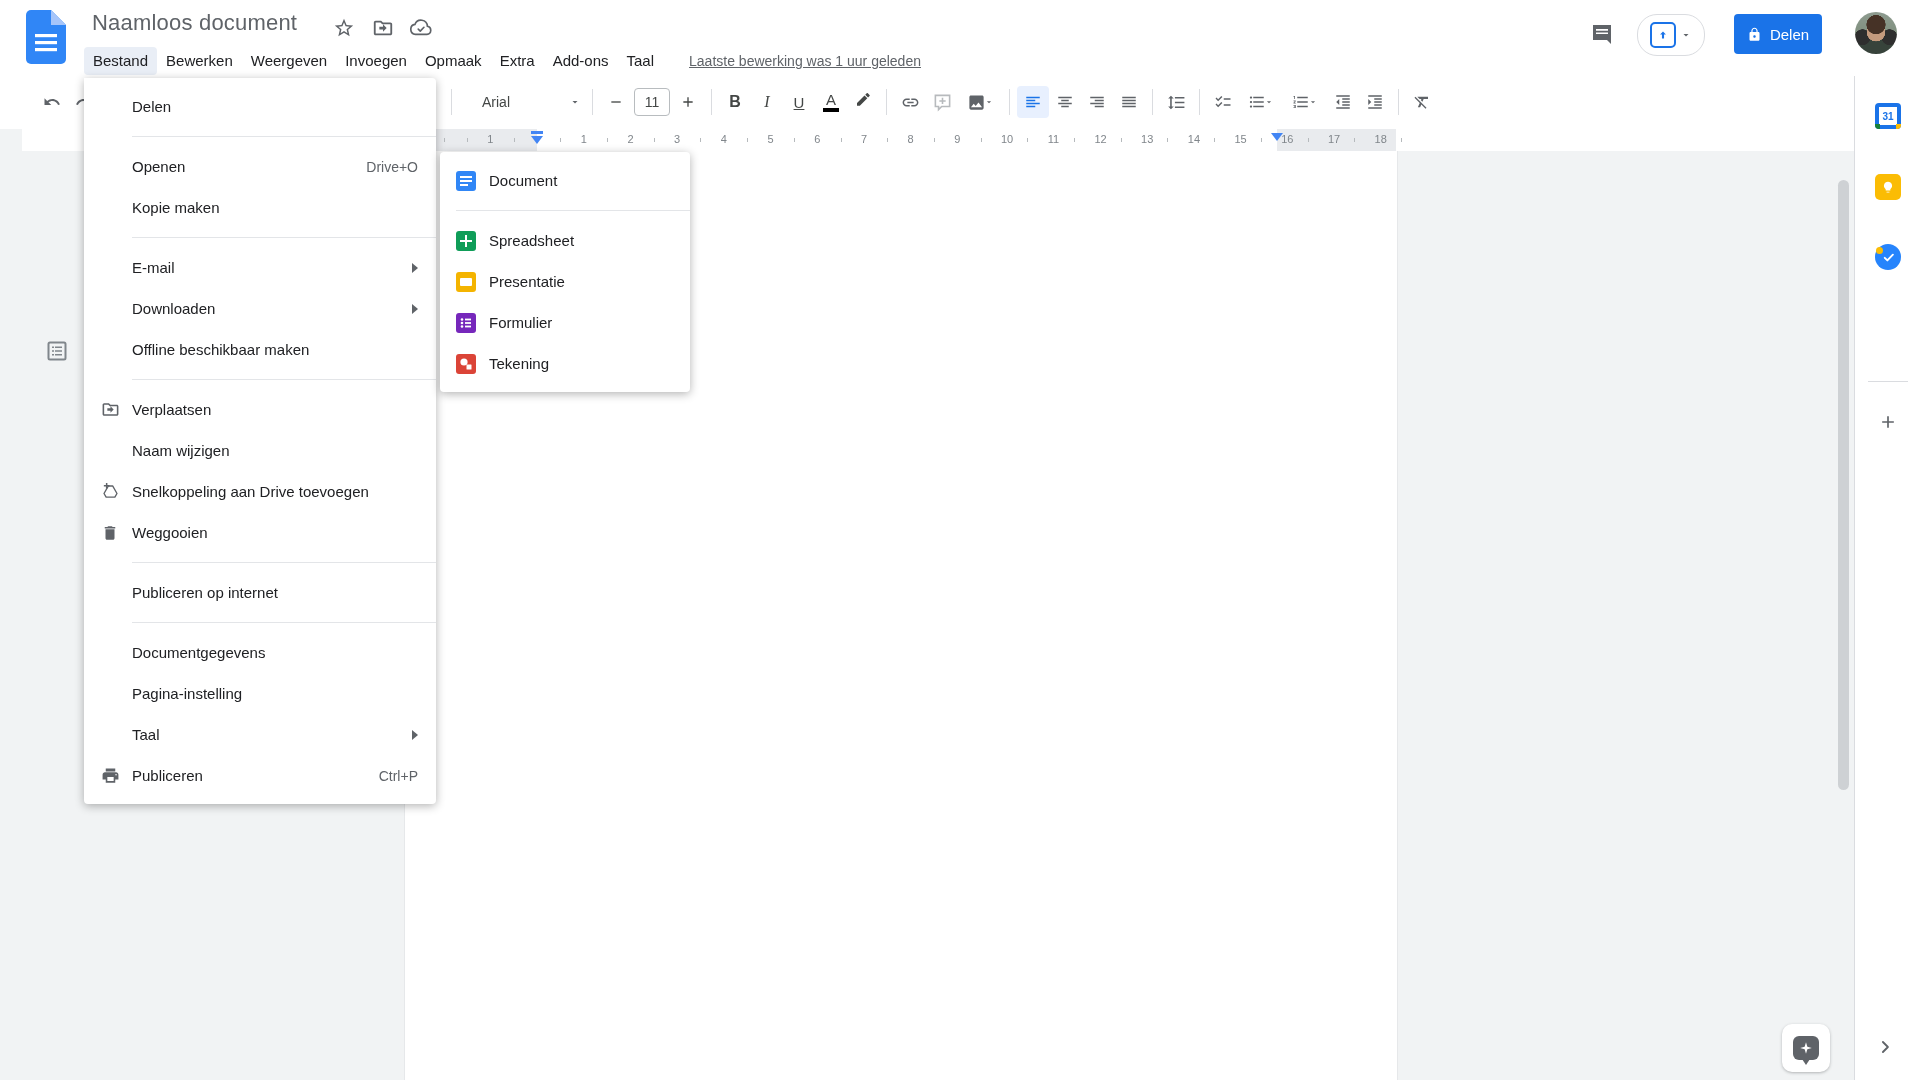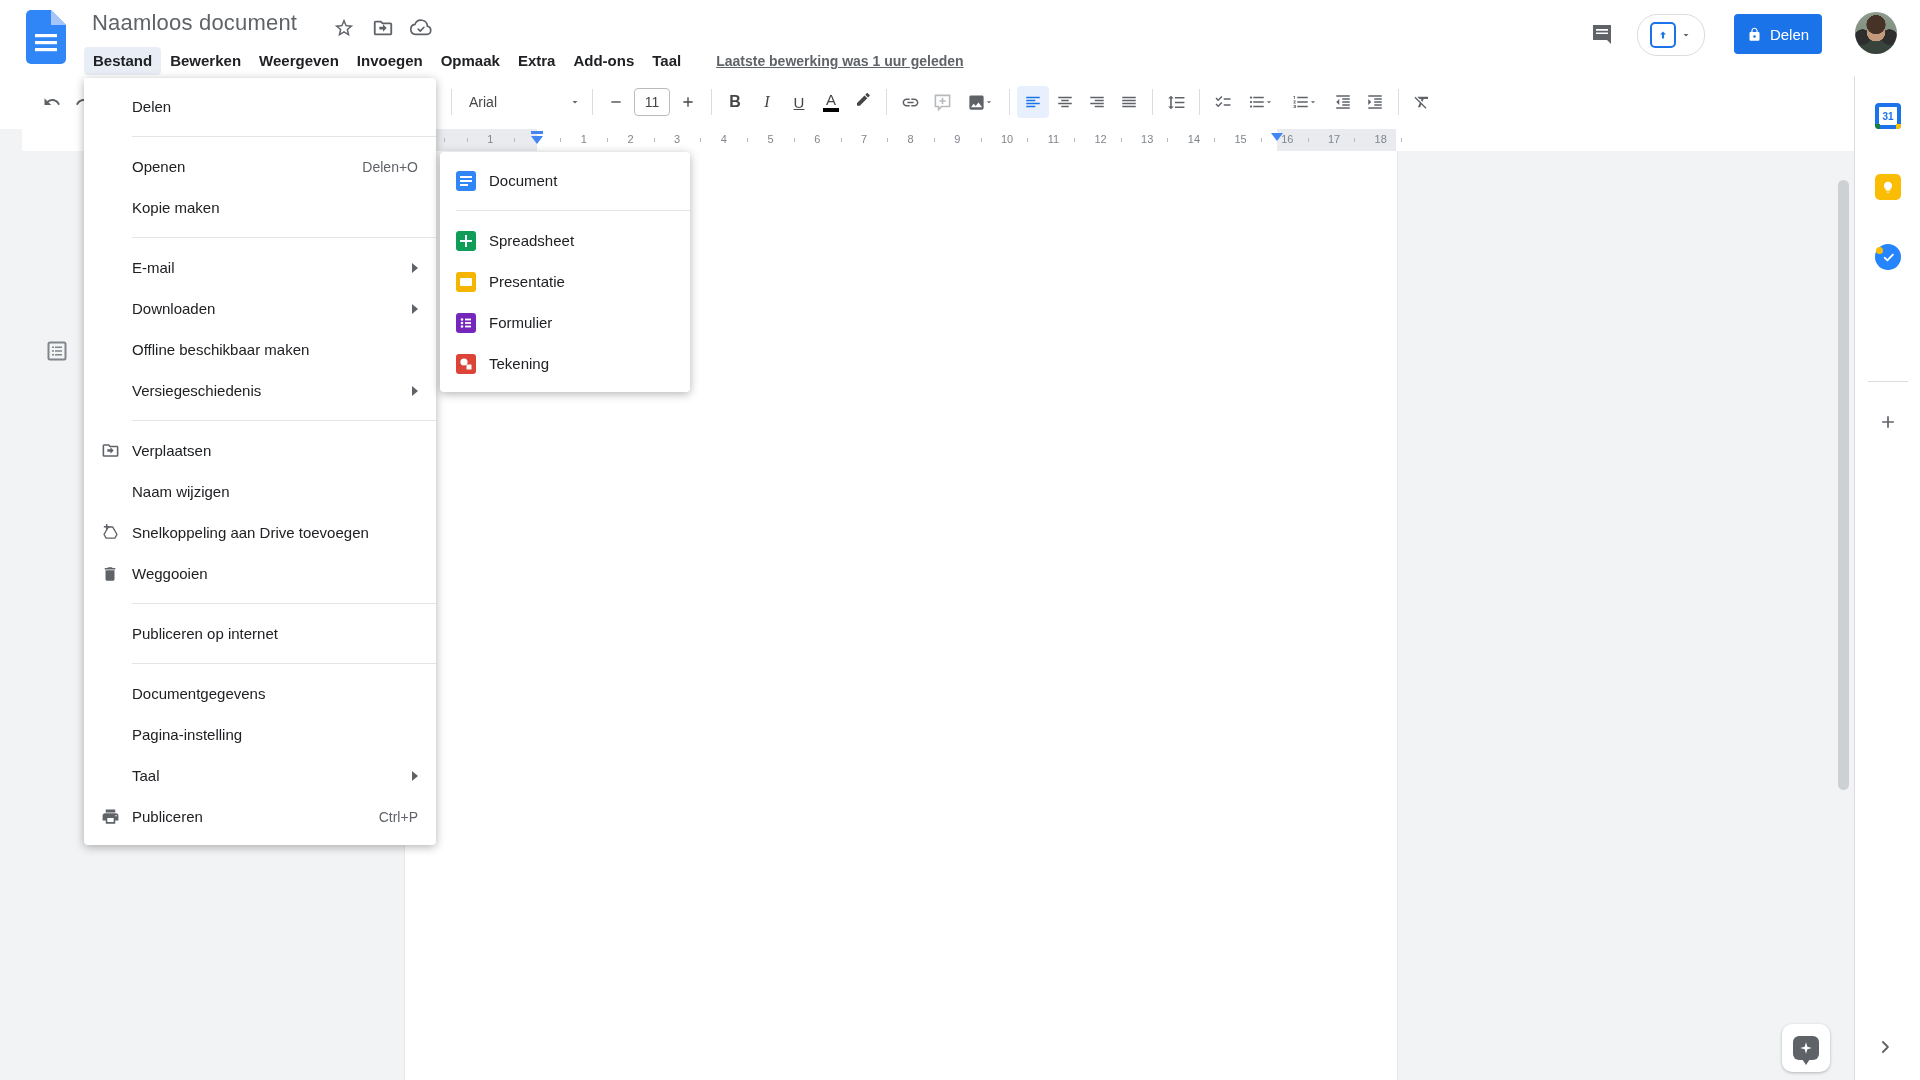--- a/index.html
+++ b/index.html
@@ -5,21 +5,21 @@
   html,body{margin:0;padding:0;}
   body{width:1920px;height:1080px;overflow:hidden;font-family:"Liberation Sans","DejaVu Sans",sans-serif;
        -webkit-font-smoothing:antialiased;color:#202124;background:#fff;}
   #app{position:relative;width:1593px;height:1080px;background:#fff;}
 
   
   #topbar{position:absolute;left:0;top:0;width:1920px;height:76px;background:#fff;}
   #docs-logo{position:absolute;left:26px;top:10px;width:40px;height:54px;cursor:pointer;}
   #doc-title{position:absolute;left:92px;top:10px;font-size:22px;color:#5f6368;letter-spacing:.2px;}
   .hd-ic{position:absolute;top:16px;width:24px;height:24px;display:flex;align-items:center;justify-content:center;border-radius:50%;}
-  #menubar{position:absolute;left:84px;top:47px;display:flex;align-items:center;height:28px;font-weight:bold;}
+  #menubar{position:absolute;left:84px;top:47px;display:flex;align-items:center;height:28px;}
   .mb-item{font-size:15px;padding:4px 9px;border-radius:4px;color:#202124;cursor:pointer;line-height:20px;}
   .mb-item.active{background:#e9eef6;}
   #last-edit{font-size:14px;color:#5f6368;text-decoration:underline;margin-left:26px;cursor:pointer;}
 
   #comments-btn{position:absolute;left:1582px;top:14px;width:40px;height:40px;display:flex;align-items:center;justify-content:center;border-radius:50%;cursor:pointer;}
   #present-btn{position:absolute;left:1637px;top:14px;width:66px;height:40px;border:1px solid #dadce0;border-radius:20px;
                display:flex;align-items:center;justify-content:center;gap:4px;background:#fff;cursor:pointer;}
   .present-sq{width:22px;height:22px;border:2px solid #1a73e8;border-radius:5px;display:flex;align-items:center;justify-content:center;}
   #share-btn{position:absolute;left:1734px;top:14px;width:88px;height:40px;background:#1a73e8;border-radius:4px;color:#fff;
              display:flex;align-items:center;justify-content:center;gap:8px;font-size:15px;font-weight:500;cursor:pointer;}
@@ -33,21 +33,21 @@
             linear-gradient(#8d9b8f,#75856f);}
 
   
   #toolbar{position:absolute;left:0;top:76px;width:1854px;height:53px;background:#fff;border-bottom:1px solid #eceef0;}
   .tbtn{width:32px;height:32px;border-radius:4px;display:flex;align-items:center;justify-content:center;flex:none;cursor:pointer;}
   .tbtn.active{background:#e8f0fe;}
   .tsep{width:1px;height:26px;background:#dadce0;margin:0 7px;flex:none;}
   #tb-left{position:absolute;left:36px;top:10px;display:flex;align-items:center;}
   #tb-main{position:absolute;left:444px;top:10px;display:flex;align-items:center;}
   #font-select{display:flex;align-items:center;justify-content:space-between;width:112px;height:32px;padding:0 4px 0 10px;border-radius:4px;cursor:pointer;}
-  #font-name{font-size:14px;color:#444746;}
+  #font-name{font-size:14px;color:#444746;margin-left:13px;}
   #font-size-box{width:34px;height:26px;border:1px solid #b8bcbf;border-radius:4px;display:flex;align-items:center;justify-content:center;
                  font-size:14px;color:#444746;margin:0 2px;}
   .glyph-b{font-weight:700;font-size:16px;color:#444746;}
   .glyph-i{font-style:italic;font-size:16px;font-weight:500;color:#444746;font-family:"Liberation Serif",serif;}
   .glyph-u{font-size:15px;text-decoration:underline;color:#444746;}
   .glyph-a{font-size:15px;font-weight:500;color:#444746;line-height:13px;display:block;}
   .color-bar{display:block;width:16px;height:4px;background:#000;margin-top:2px;}
   .mini-caret{margin-left:-2px;}
   #mode-pill{position:absolute;left:1647px;top:84px;height:36px;min-width:140px;background:#e8f0fe;border-radius:18px;
              display:flex;align-items:center;justify-content:center;gap:8px;padding:0 10px;cursor:pointer;}
@@ -510,21 +510,21 @@
   <div id="file-menu" class="menu">
     <div class="mi">
       <span class="mi-ic"></span>
       <span class="mi-lb">Delen</span>
     </div>
     <div class="msep"></div>
     <div class="mi">
       <span class="mi-ic"></span>
       <span class="mi-lb">Openen</span>
       <span class="mi-end">
-          <span class="mi-sc">Delen+O</span>
+          <span class="mi-sc">Drive+O</span>
         </span>
     </div>
     <div class="mi">
       <span class="mi-ic"></span>
       <span class="mi-lb">Kopie maken</span>
     </div>
     <div class="msep"></div>
     <div class="mi">
       <span class="mi-ic"></span>
       <span class="mi-lb">E-mail</span>
@@ -535,27 +535,20 @@
     <div class="mi">
       <span class="mi-ic"></span>
       <span class="mi-lb">Downloaden</span>
       <span class="mi-end">
           <span class="mi-arrow"></span>
         </span>
     </div>
     <div class="mi">
       <span class="mi-ic"></span>
       <span class="mi-lb">Offline beschikbaar maken</span>
-    </div>
-    <div class="mi">
-      <span class="mi-ic"></span>
-      <span class="mi-lb">Versiegeschiedenis</span>
-      <span class="mi-end">
-          <span class="mi-arrow"></span>
-        </span>
     </div>
     <div class="msep"></div>
     <div class="mi">
       <span class="mi-ic">
         <svg width="19" height="19" viewBox="0 0 24 24" fill="#5f6368">
             <path d="M20 6h-8l-2-2H4c-1.1 0-2 .9-2 2v12c0 1.1.9 2 2 2h16c1.1 0 2-.9 2-2V8c0-1.1-.9-2-2-2zm0 12H4V6h5.17l2 2H20v10zm-8.01-2l4-4-4-4v2.5H8v3h3.99V16z"></path>
           </svg>
       </span>
       <span class="mi-lb">Verplaatsen</span>
     </div>

